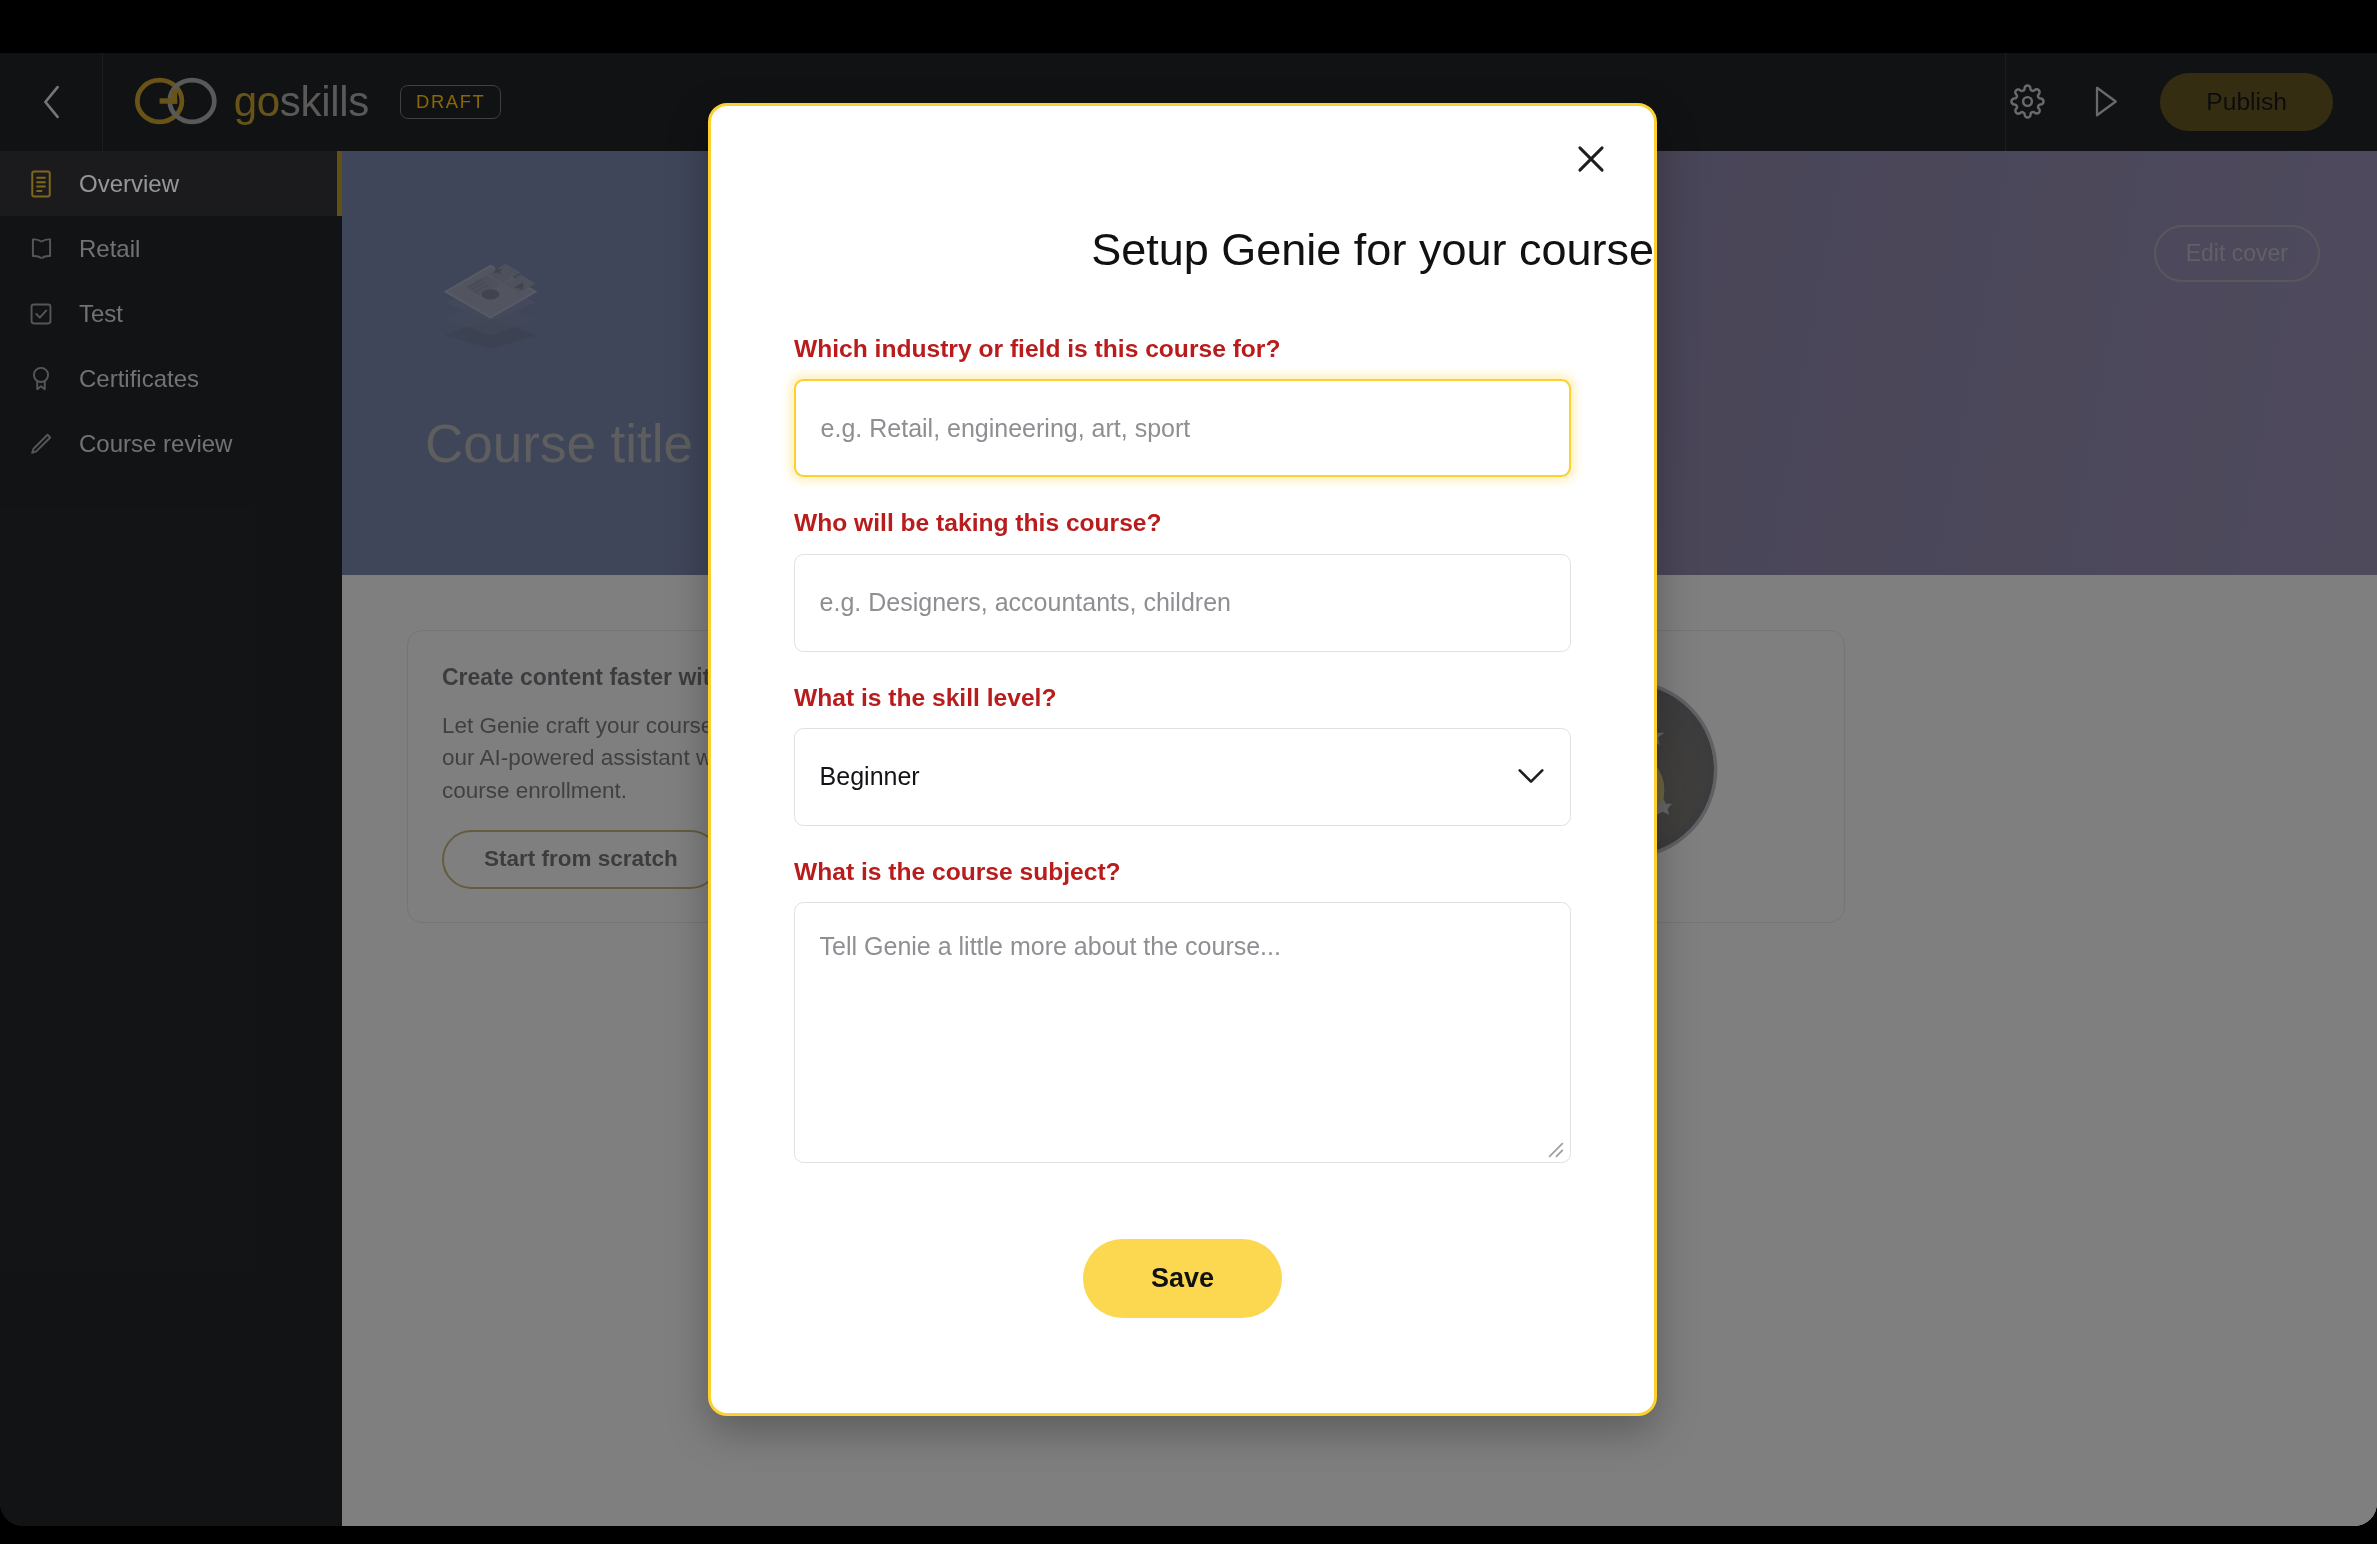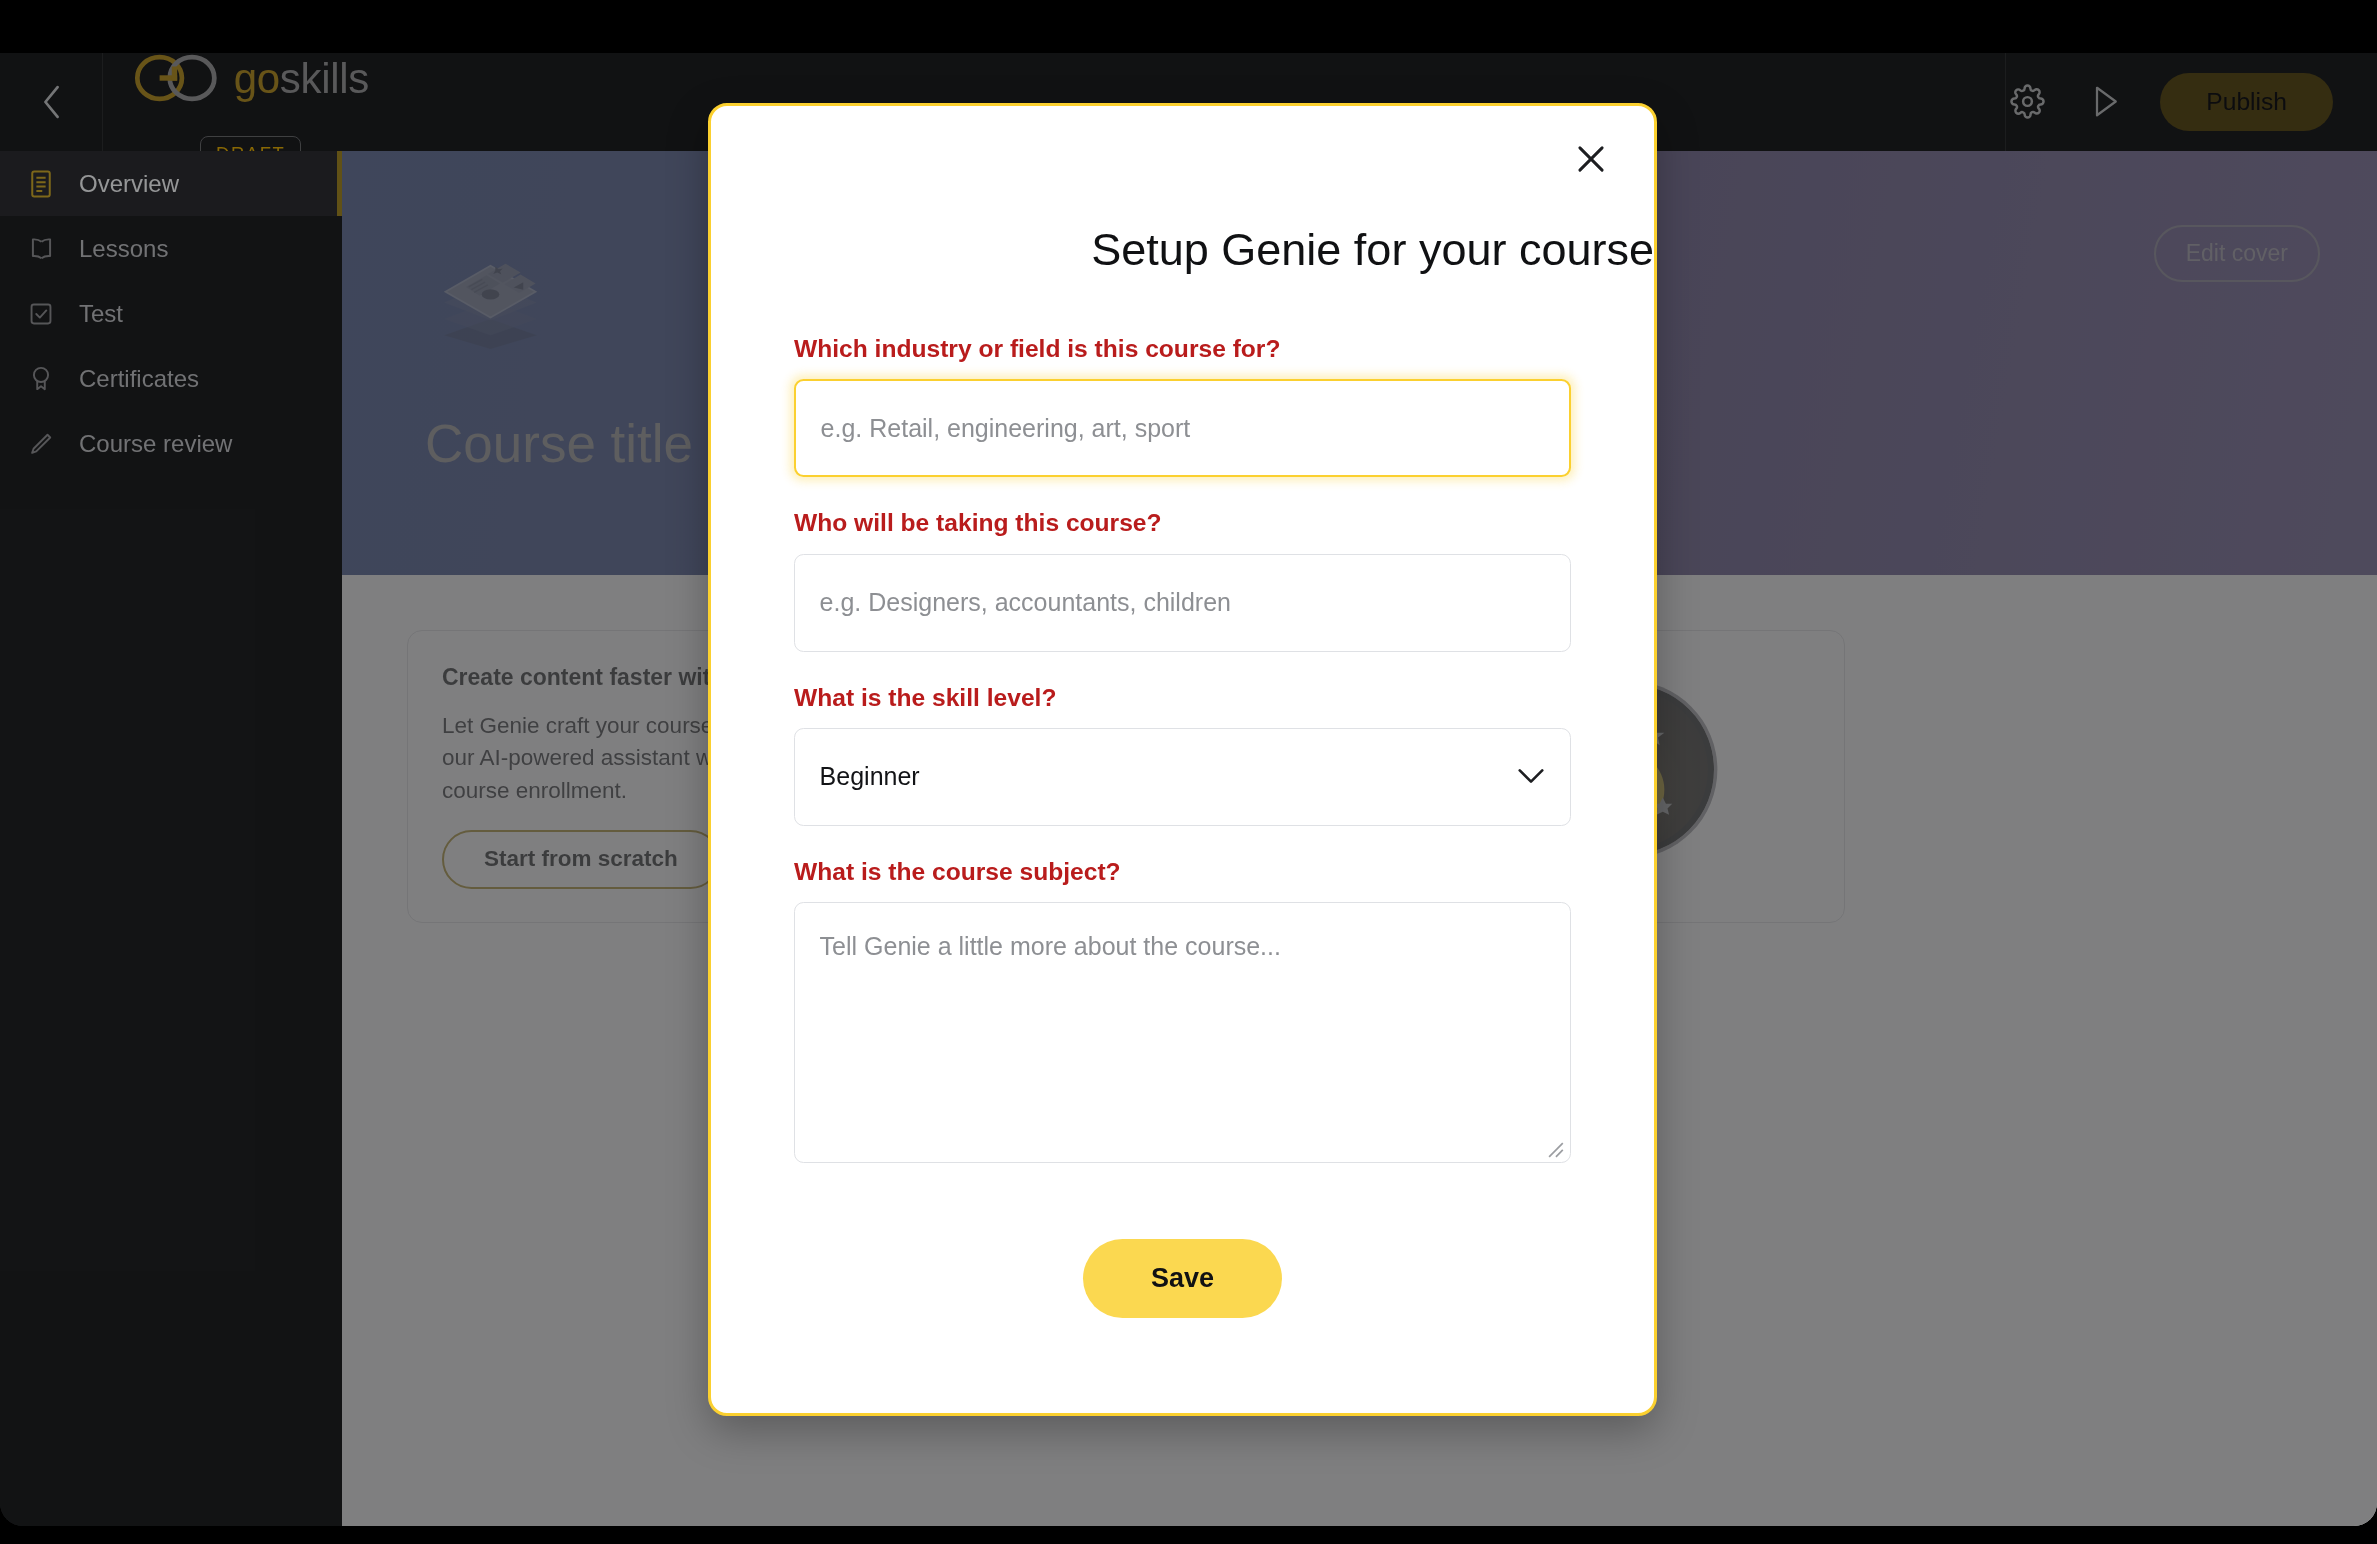--- a/index.html
+++ b/index.html
@@ -41,21 +41,20 @@
   #back-btn svg { display:block; }
   .topbar-divider {
     width: 1.4px; height: 98px;
     background: #313235;
   }
   #brand-area {
     display: flex; align-items: center;
     gap: 31px;
     padding-left: 29px;
     height: 98px;
-    flex-direction: column;
   }
   #logo-wrap { display:flex; align-items:center; gap: 12.3px; }
   #wordmark {
     font-size: 42px;
     letter-spacing: -0.3px;
     font-weight: 400;
   }
   #wordmark .go { color: #b4912a; }
   #wordmark .skills { color: #9a9a9c; }
   #draft-badge {
@@ -416,21 +415,21 @@
       <span class="side-label">Overview</span>
     </div>
 
     <div class="side-item">
       <span class="side-ic">
         <svg width="27" height="27" viewBox="0 0 22 22" fill="none" stroke="#7b7c7f" stroke-width="1.6" stroke-linejoin="round">
           <path d="M11 5.5 C9 3.8 6.5 3.4 4 3.6 L4 17.2 C6.5 17 9 17.4 11 19"></path>
           <path d="M11 5.5 C13 3.8 15.5 3.4 18 3.6 L18 17.2 C15.5 17 13 17.4 11 19"></path>
         </svg>
       </span>
-      <span class="side-label">Lessons</span>
+      <span class="side-label">Retail</span>
     </div>
 
     <div class="side-item">
       <span class="side-ic">
         <svg width="26" height="26" viewBox="0 0 22 22" fill="none" stroke="#7b7c7f" stroke-width="1.6" stroke-linecap="round" stroke-linejoin="round">
           <rect x="3" y="3" width="16" height="16" rx="2"></rect>
           <polyline points="7,11 10,14 15.5,8"></polyline>
         </svg>
       </span>
       <span class="side-label">Test</span>

